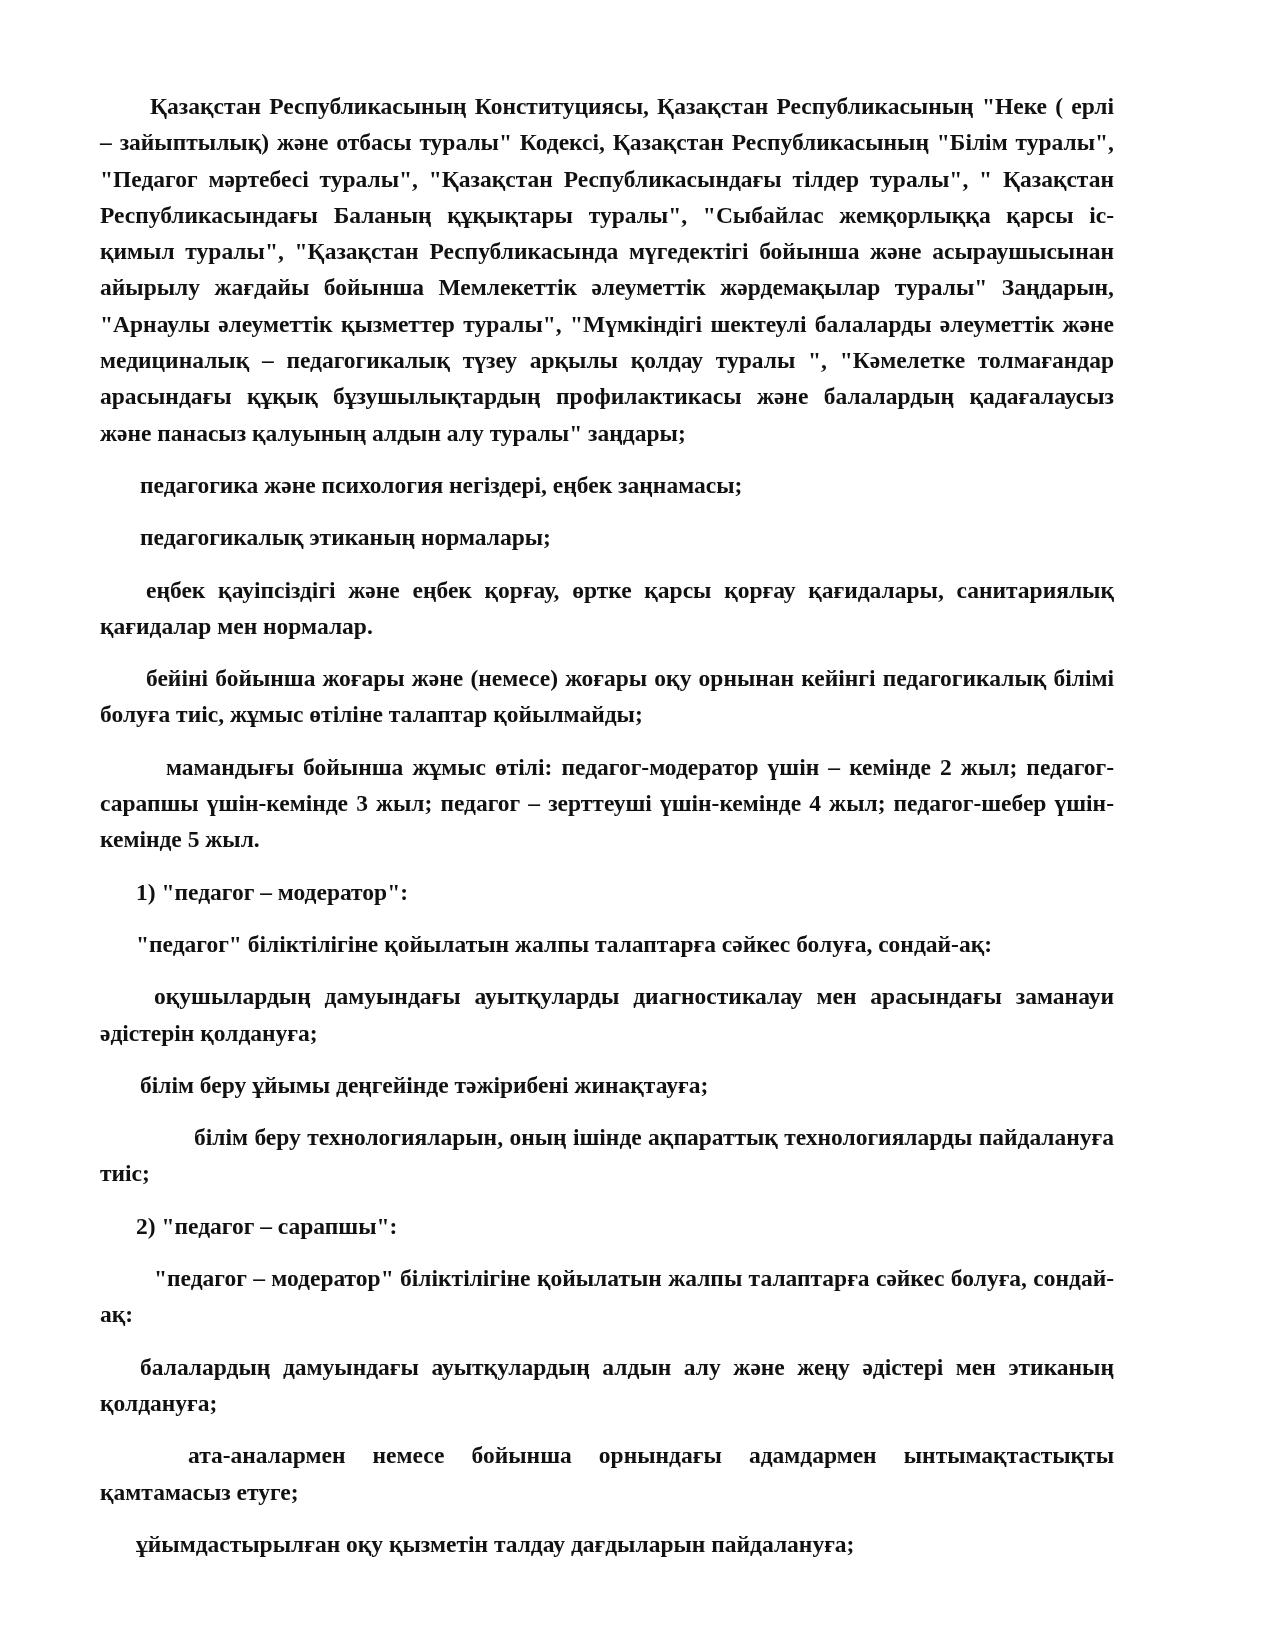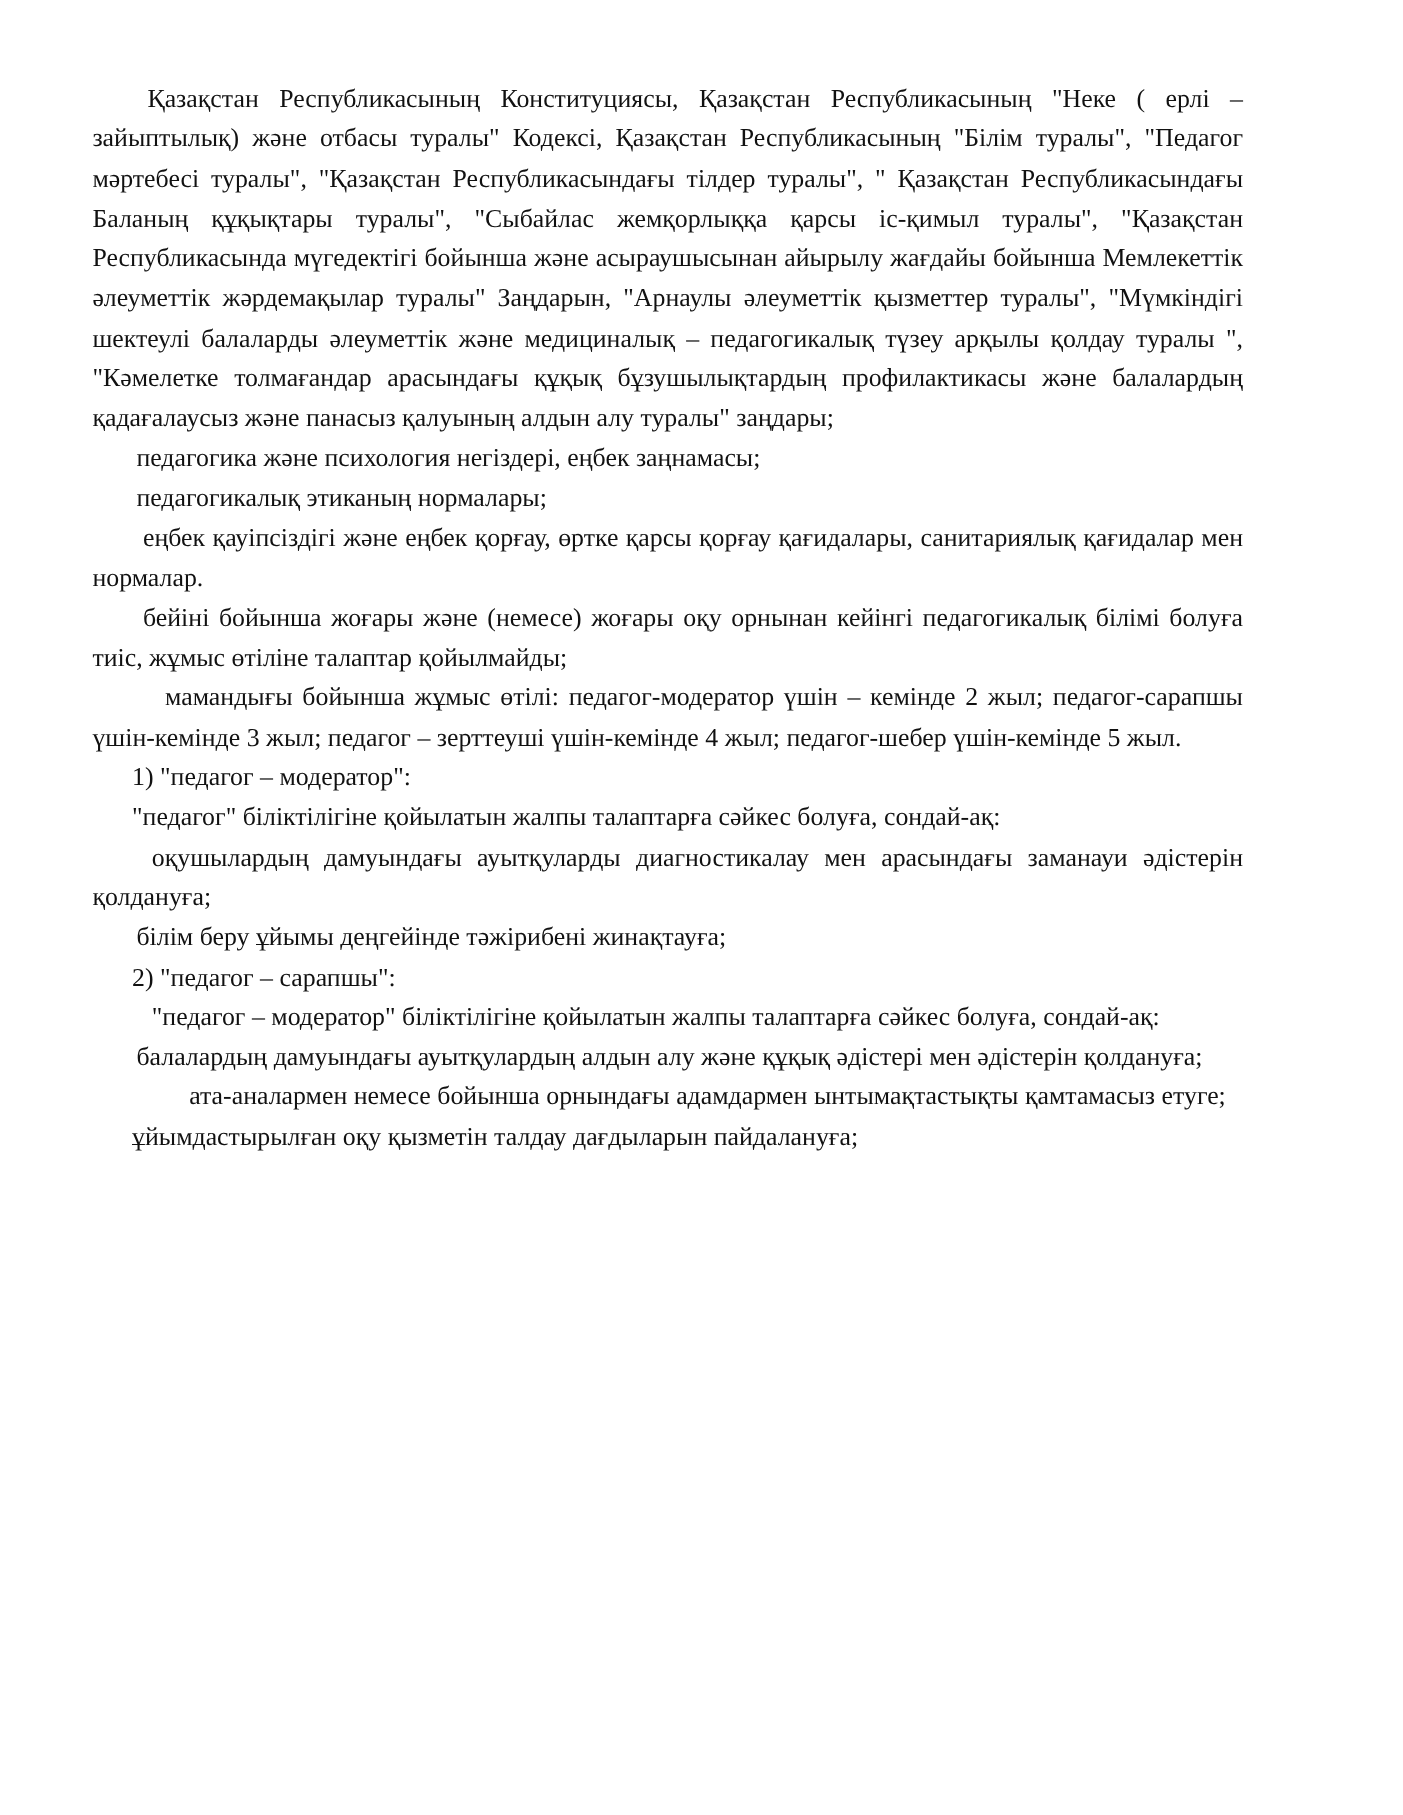--- a/index.html
+++ b/index.html
@@ -17,23 +17,24 @@
     position: absolute;
     left: 84px;
     top: 72px;
     width: 1046px;
     font-family: "Liberation Serif", "DejaVu Serif", serif;
     font-size: 23.5px;
     line-height: 36.3px;
     color: #111111;
   }
   .page p {
-    margin: 0;
+    margin: 16px;
     padding: 0;
     text-align: justify;
+    font-weight: bold;
   }
   .ind1 { text-indent: 50px; }
   .ind2 { text-indent: 40px; }
   .ind3 { text-indent: 46px; }
   .ind4 { text-indent: 66px; }
   .ind5 { text-indent: 94px; }
   .ind6 { text-indent: 88px; }
   .ind7 { text-indent: 54px; }
   .ind8 { text-indent: 36px; }
   .noj { text-align: left; }
@@ -45,18 +46,19 @@
   <p class="ind1">Қазақстан Республикасының Конституциясы, Қазақстан Республикасының "Неке ( ерлі – зайыптылық) және отбасы туралы" Кодексі, Қазақстан Республикасының "Білім туралы", "Педагог мәртебесі туралы", "Қазақстан Республикасындағы тілдер туралы", " Қазақстан Республикасындағы Баланың құқықтары туралы", "Сыбайлас жемқорлыққа қарсы іс-қимыл туралы", "Қазақстан Республикасында мүгедектігі бойынша және асыраушысынан айырылу жағдайы бойынша Мемлекеттік әлеуметтік жәрдемақылар туралы" Заңдарын, "Арнаулы әлеуметтік қызметтер туралы", "Мүмкіндігі шектеулі балаларды әлеуметтік және медициналық – педагогикалық түзеу арқылы қолдау туралы ", "Кәмелетке толмағандар арасындағы құқық бұзушылықтардың профилактикасы және балалардың қадағалаусыз және панасыз қалуының алдын алу туралы" заңдары;</p>
   <p class="ind2 noj">педагогика және психология негіздері, еңбек заңнамасы;</p>
   <p class="ind2 noj">педагогикалық этиканың нормалары;</p>
   <p class="ind3">еңбек қауіпсіздігі және еңбек қорғау, өртке қарсы қорғау қағидалары, санитариялық қағидалар мен нормалар.</p>
   <p class="ind3">бейіні бойынша жоғары және (немесе) жоғары оқу орнынан кейінгі педагогикалық білімі болуға тиіс, жұмыс өтіліне талаптар қойылмайды;</p>
   <p class="ind4">мамандығы бойынша жұмыс өтілі: педагог-модератор үшін – кемінде 2 жыл; педагог-сарапшы үшін-кемінде 3 жыл; педагог – зерттеуші үшін-кемінде 4 жыл; педагог-шебер үшін-кемінде 5 жыл.</p>
   <p class="ind8 noj">1) "педагог – модератор":</p>
   <p class="ind8 noj">"педагог" біліктілігіне қойылатын жалпы талаптарға сәйкес болуға, сондай-ақ:</p>
   <p class="ind7">оқушылардың дамуындағы ауытқуларды диагностикалау мен арасындағы заманауи әдістерін қолдануға;</p>
   <p class="ind2 noj">білім беру ұйымы деңгейінде тәжірибені жинақтауға;</p>
+  <p class="ind5">білім беру технологияларын, оның ішінде ақпараттық технологияларды пайдалануға тиіс;</p>
   <p class="ind8 noj">2) "педагог – сарапшы":</p>
   <p class="ind7">"педагог – модератор" біліктілігіне қойылатын жалпы талаптарға сәйкес болуға, сондай-ақ:</p>
-  <p class="ind2">балалардың дамуындағы ауытқулардың алдын алу және құқық әдістері мен әдістерін қолдануға;</p>
+  <p class="ind2">балалардың дамуындағы ауытқулардың алдын алу және жеңу әдістері мен этиканың қолдануға;</p>
   <p class="ind6">ата-аналармен немесе бойынша орнындағы адамдармен ынтымақтастықты қамтамасыз етуге;</p>
   <p class="ind8 noj">ұйымдастырылған оқу қызметін талдау дағдыларын пайдалануға;</p>
 </div>
 
 </body></html>

